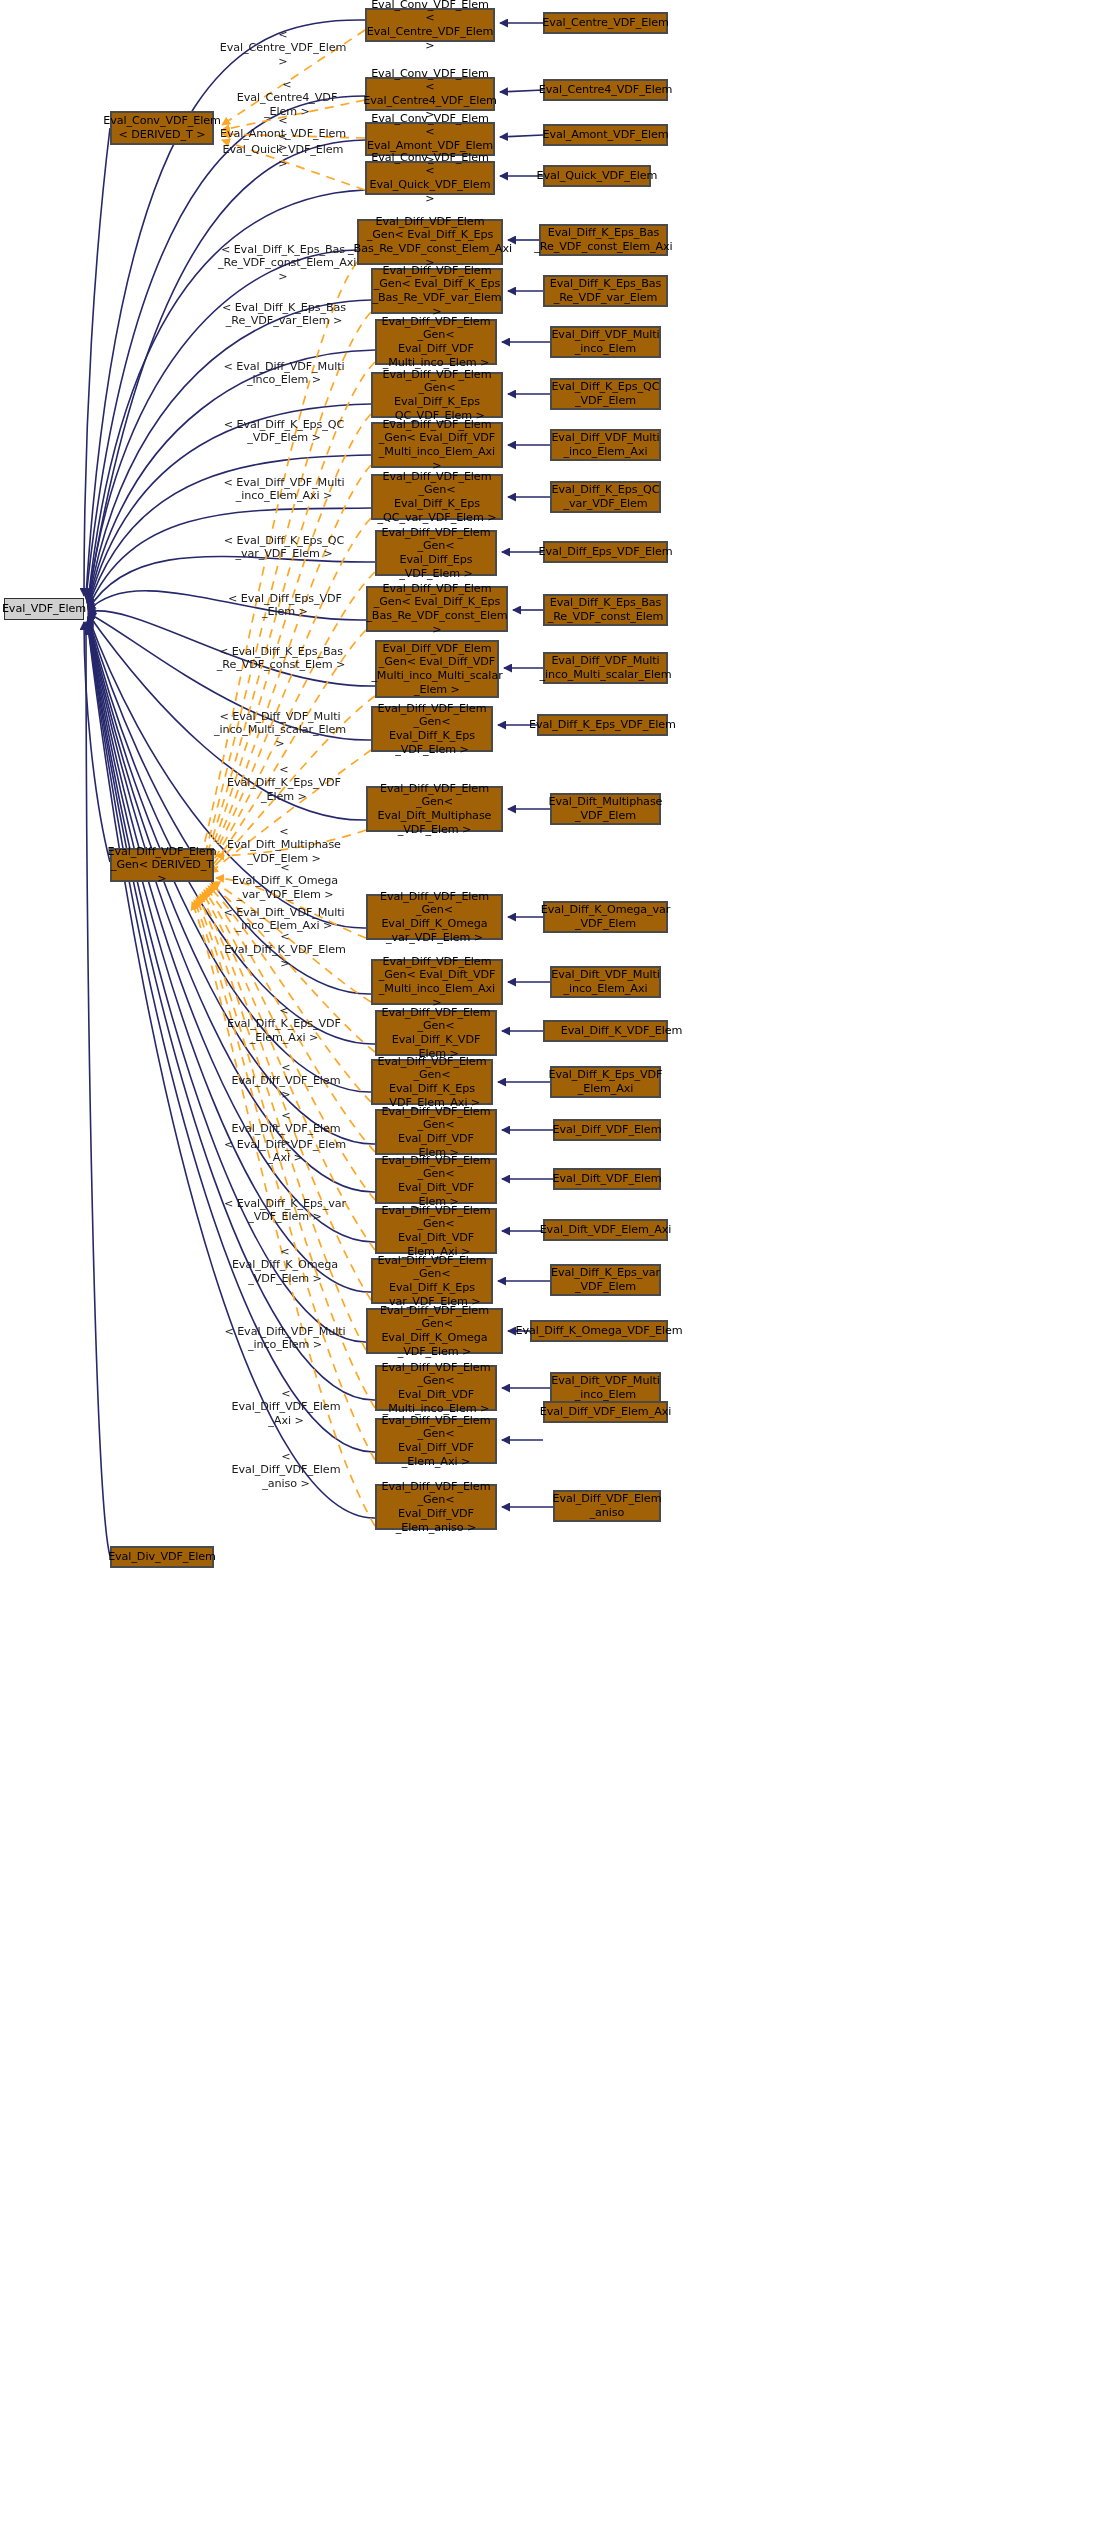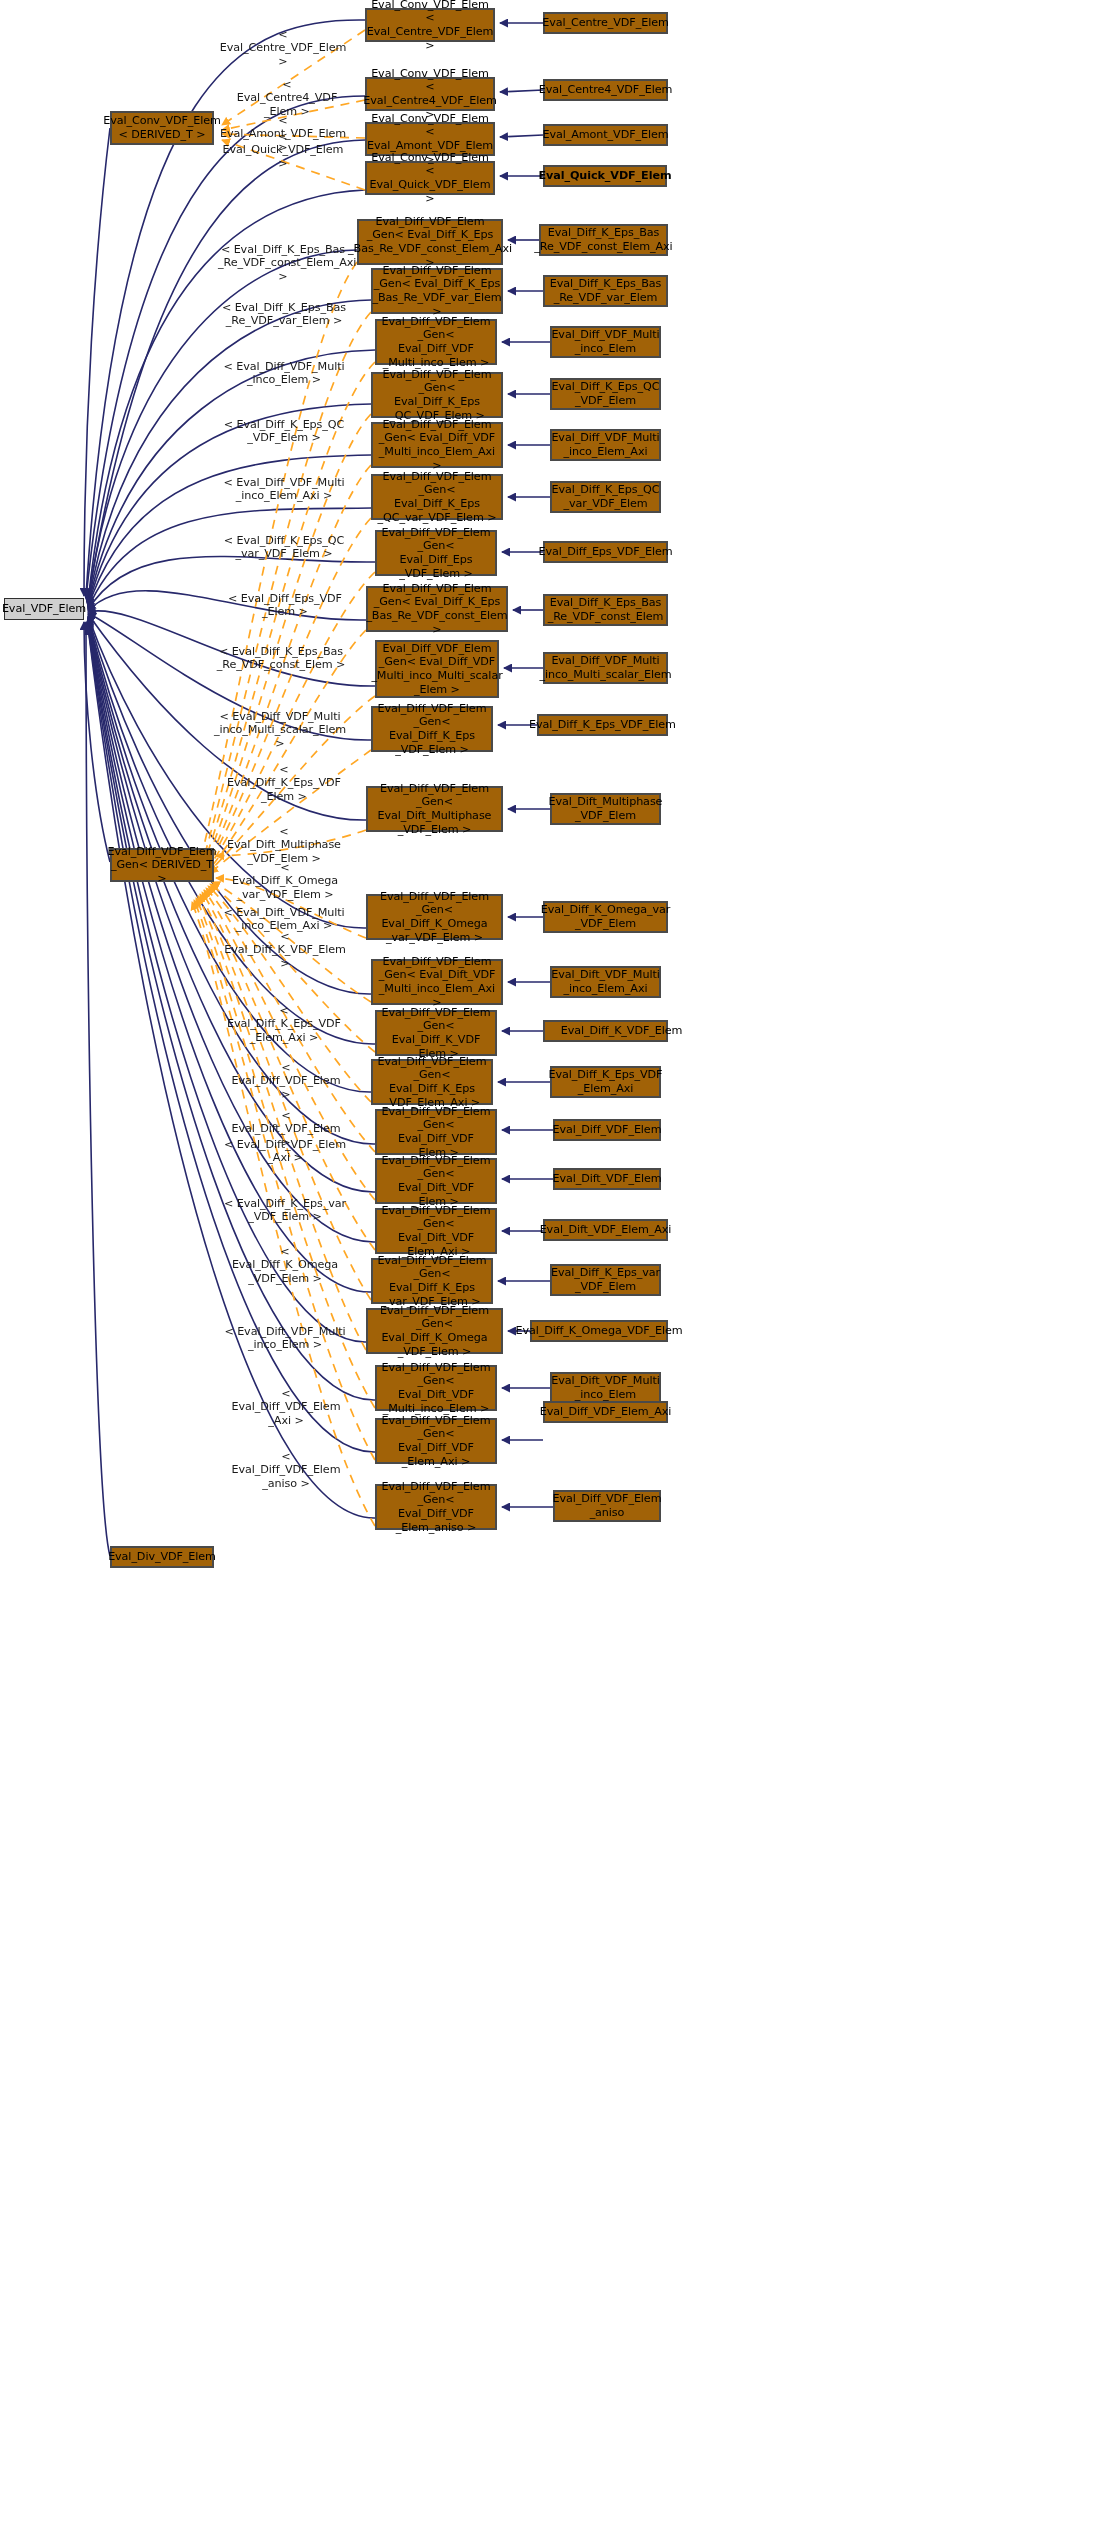--- a/index.html
+++ b/index.html
@@ -173,21 +173,21 @@
       <div class="node thick" style="left: 365px; top: 77px; width: 130px; height: 34px;"><span>Eval_Conv_VDF_Elem
 &lt; Eval_Centre4_VDF_Elem &gt;</span></div>
       <div class="node thick" style="left: 543px; top: 79px; width: 125px; height: 22px;"><span>Eval_Centre4_VDF_Elem</span></div>
       <div class="node thick" style="left: 110px; top: 111px; width: 104px; height: 34px;"><span>Eval_Conv_VDF_Elem
 &lt; DERIVED_T &gt;</span></div>
       <div class="node thick" style="left: 365px; top: 122px; width: 130px; height: 34px;"><span>Eval_Conv_VDF_Elem
 &lt; Eval_Amont_VDF_Elem &gt;</span></div>
       <div class="node thick" style="left: 543px; top: 124px; width: 125px; height: 22px;"><span>Eval_Amont_VDF_Elem</span></div>
       <div class="node thick" style="left: 365px; top: 161px; width: 130px; height: 34px;"><span>Eval_Conv_VDF_Elem
 &lt; Eval_Quick_VDF_Elem &gt;</span></div>
-      <div class="node thick" style="left: 543px; top: 165px; width: 124px; height: 22px; font-weight: bold;"><span>Eval_Quick_VDF_Elem</span></div>
+      <div class="node thick" style="left: 543px; top: 165px; width: 108px; height: 22px;"><span>Eval_Quick_VDF_Elem</span></div>
       <div class="node thick" style="left: 357px; top: 219px; width: 146px; height: 46px;"><span>Eval_Diff_VDF_Elem
 _Gen&lt; Eval_Diff_K_Eps
 _Bas_Re_VDF_const_Elem_Axi &gt;</span></div>
       <div class="node thick" style="left: 539px; top: 224px; width: 129px; height: 32px;"><span>Eval_Diff_K_Eps_Bas
 _Re_VDF_const_Elem_Axi</span></div>
       <div class="node thick" style="left: 371px; top: 268px; width: 132px; height: 46px;"><span>Eval_Diff_VDF_Elem
 _Gen&lt; Eval_Diff_K_Eps
 _Bas_Re_VDF_var_Elem &gt;</span></div>
       <div class="node thick" style="left: 543px; top: 275px; width: 125px; height: 32px;"><span>Eval_Diff_K_Eps_Bas
 _Re_VDF_var_Elem</span></div>

